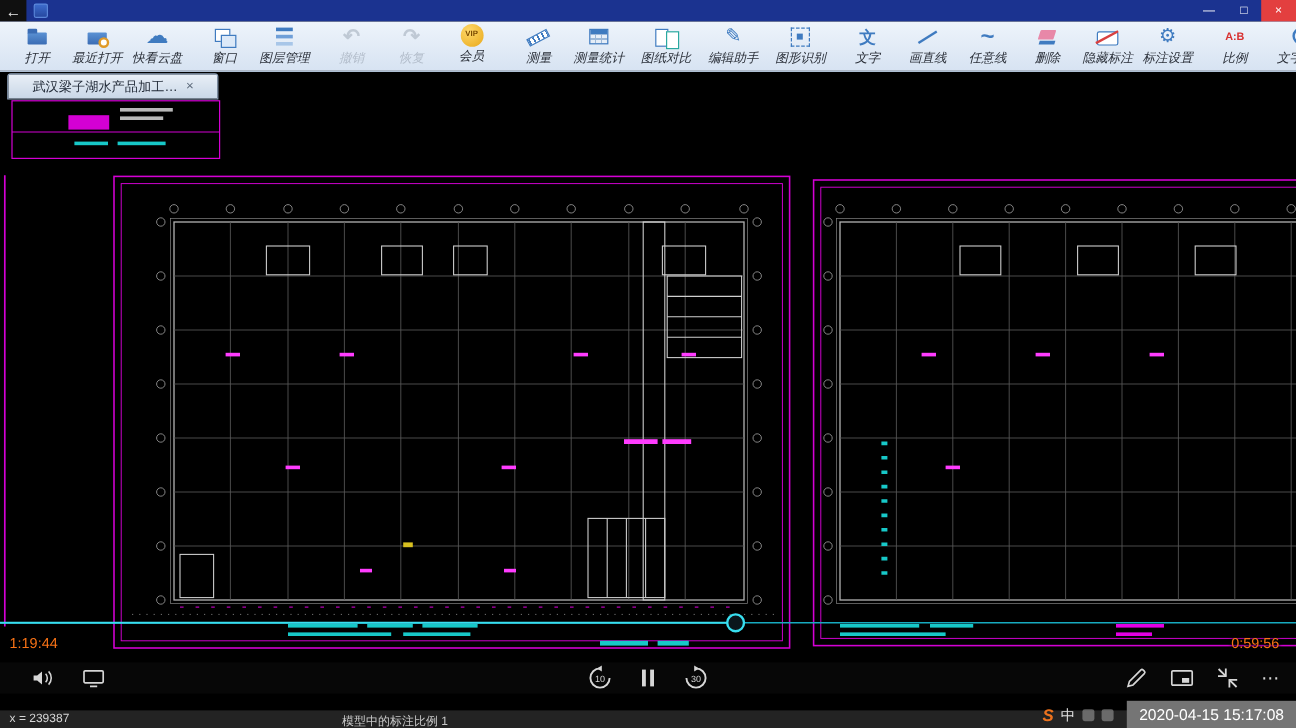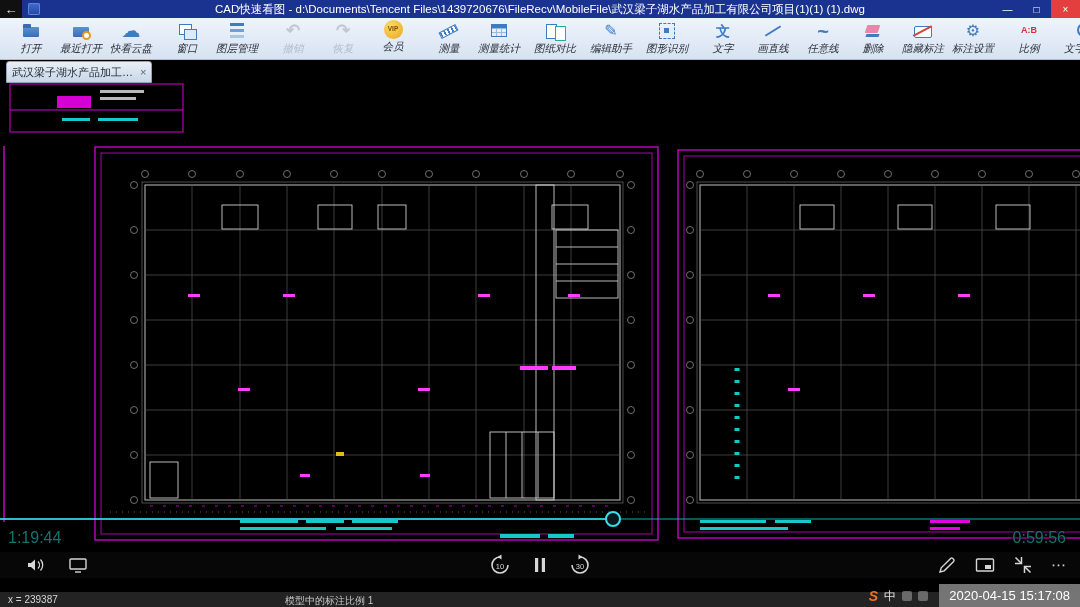--- a/index.html
+++ b/index.html
@@ -82,25 +82,25 @@
   .ic-annotation-settings-icon{font-size:16px;}
   .ic-ratio-icon{font-size:9px;font-weight:bold;color:#d83030;text-align:right;}
   .ic-find-text-icon::before{content:"";position:absolute;left:4px;top:3px;width:10px;height:10px;
      border:2px solid #3f7bc0;border-radius:50%;}
   .ic-find-text-icon::after{content:"";position:absolute;left:14px;top:13px;width:7px;height:2.5px;
      background:#3f7bc0;transform:rotate(42deg);border-radius:1px;}
 
   
   .canvas{position:absolute;top:60px;left:0;right:0;height:492px;background:#000;}
   .doc-tab{position:absolute;top:1px;left:6px;height:20px;display:inline-flex;align-items:center;gap:7px;
-           padding:0 5px;background:linear-gradient(#e9eff7,#c9d7e7);border:1px solid #8fa3bc;
+           padding:0 20px;background:linear-gradient(#e9eff7,#c9d7e7);border:1px solid #8fa3bc;
            border-radius:3px 3px 0 0;font-size:11px;color:#222b38;z-index:3;cursor:pointer;}
   .tab-close{color:#5a6activity778;color:#5a6778;font-size:11px;cursor:pointer;}
   .drawing{position:absolute;top:0;left:0;z-index:1;}
-  .time{position:absolute;z-index:4;color:#0f766e;font-size:16px;text-shadow:0 0 3px #000,0 0 3px #000;}
+  .time{position:absolute;z-index:4;color:#f97316;font-size:12px;text-shadow:0 0 3px #000,0 0 3px #000;}
   .time.tl{left:8px;top:529px;}
   .time.tr{right:14px;top:529px;}
 
   
   .playerbar{position:absolute;top:552px;left:0;right:0;height:26px;background:#070707;z-index:5;}
   .pgroup{position:absolute;top:0;height:26px;display:flex;align-items:center;}
   .pgroup.pleft{left:26px;gap:20px;}
   .pgroup.pcenter{left:50%;transform:translateX(-50%);gap:20px;}
   .pgroup.pright{right:14px;gap:18px;}
   .pbtn{display:flex;align-items:center;justify-content:center;cursor:pointer;}
@@ -129,21 +129,20 @@
   .ime-dot{width:10px;height:10px;background:#9a9a9a;border-radius:2px;opacity:.65;}
 </style>
 </head>
 <body>
 
 <div class="app">
 
   <div class="titlebar">
     <span class="back">←</span>
     <span class="appicon"></span>
-    <span class="wtitle">CAD快速看图 - d:\Documents\Tencent Files\1439720676\FileRecv\MobileFile\武汉梁子湖水产品加工有限公司项目(1)(1) (1).dwg</span>
     <div class="winbtns">
       <span class="wb">—</span>
       <span class="wb">□</span>
       <span class="wb close">×</span>
     </div>
   </div>
 
   <div class="toolbar">
       <div class="tb-btn">
         <span class="tb-ic ic-folder-open-icon"></span>

